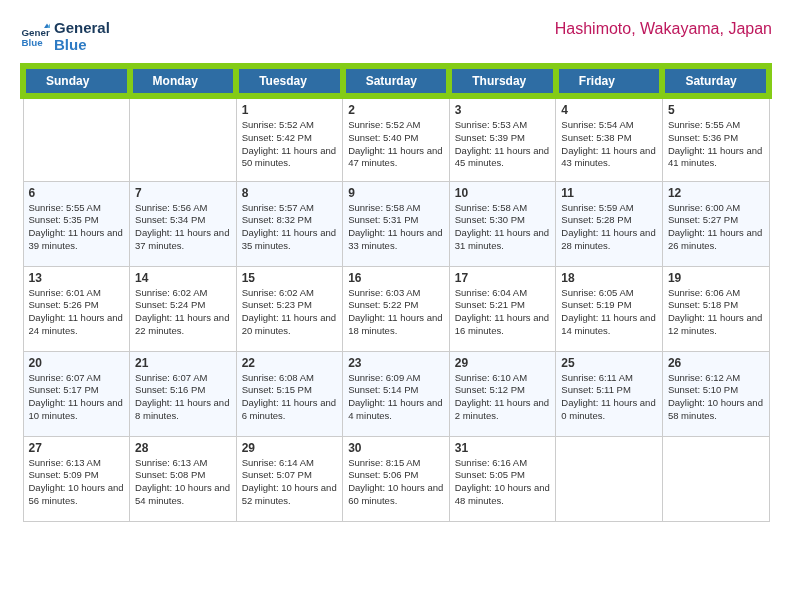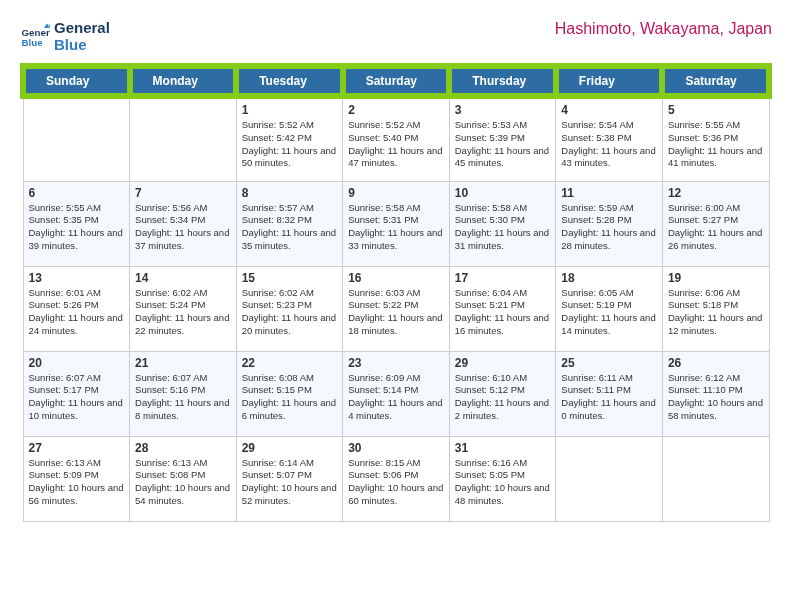--- a/index.html
+++ b/index.html
@@ -277,21 +277,21 @@
         </td>
         <td>
           <span class="day-num">25</span>
           <div class="cell-text">Sunrise: 6:11 AM</div>
           <div class="cell-text">Sunset: 5:11 PM</div>
           <div class="cell-text">Daylight: 11 hours and 0 minutes.</div>
         </td>
         <td>
           <span class="day-num">26</span>
           <div class="cell-text">Sunrise: 6:12 AM</div>
-          <div class="cell-text">Sunset: 11:10 PM</div>
+          <div class="cell-text">Sunset: 5:10 PM</div>
           <div class="cell-text">Daylight: 10 hours and 58 minutes.</div>
         </td>
       </tr>
       <tr>
         <td>
           <span class="day-num">27</span>
           <div class="cell-text">Sunrise: 6:13 AM</div>
           <div class="cell-text">Sunset: 5:09 PM</div>
           <div class="cell-text">Daylight: 10 hours and 56 minutes.</div>
         </td>

